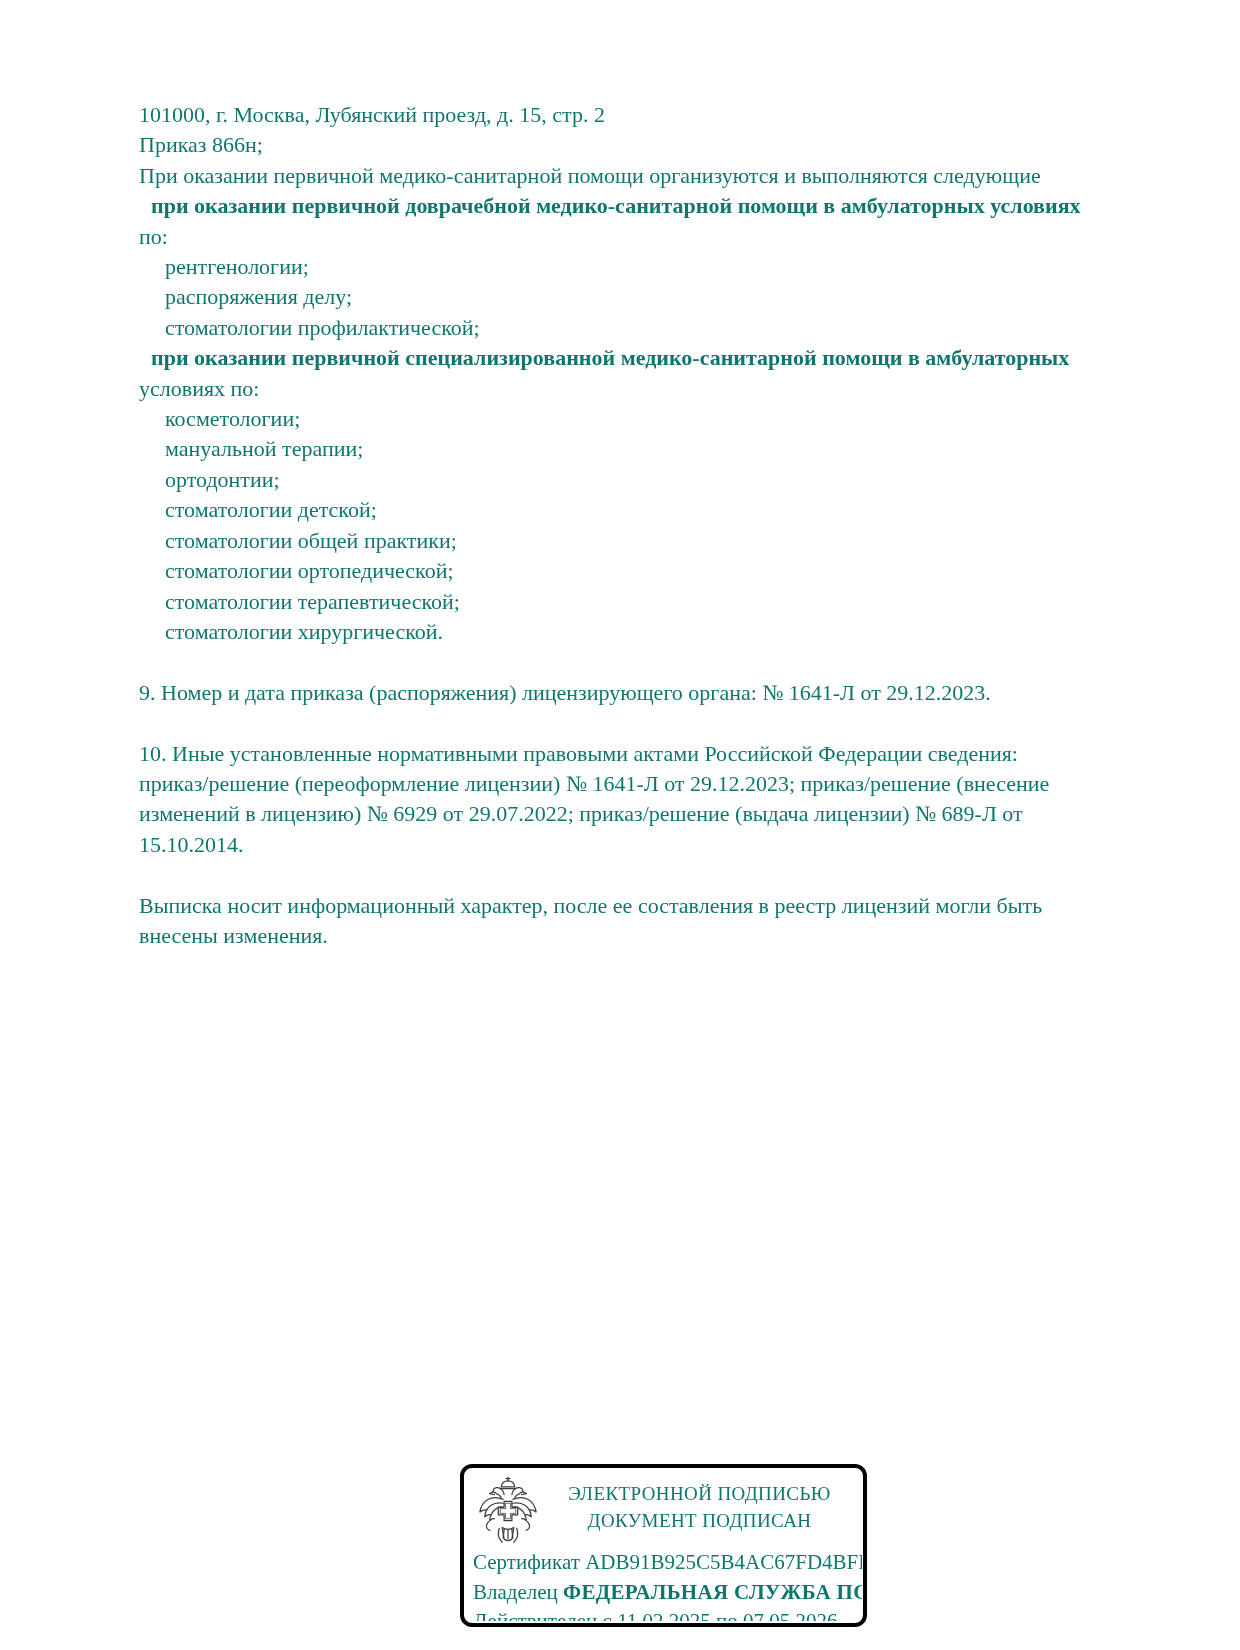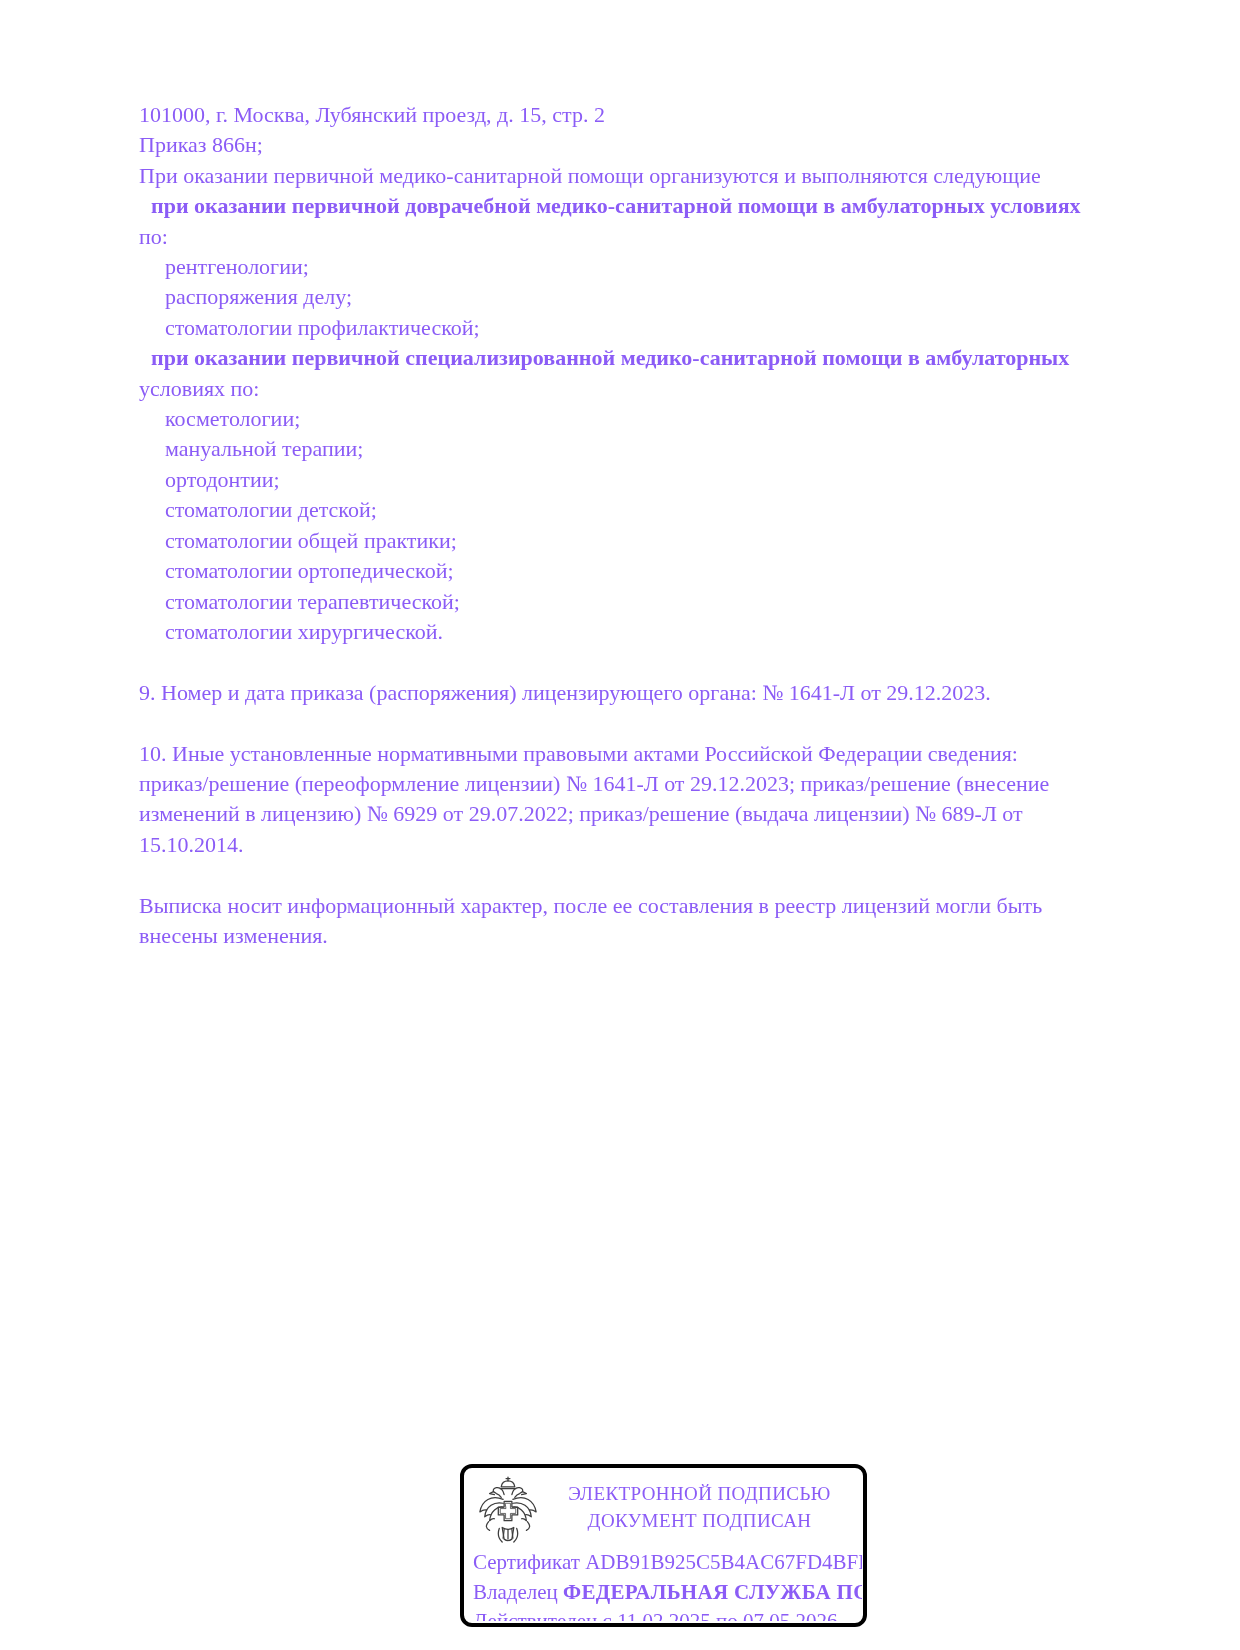--- a/index.html
+++ b/index.html
@@ -3,21 +3,21 @@
 <meta charset="utf-8">
 <title>Выписка из реестра лицензий</title>
 <style>
   * { margin: 0; padding: 0; box-sizing: border-box; }
   html, body { background: #ffffff; }
   .page {
     position: relative;
     width: 1240px;
     height: 1650px;
     background: #ffffff;
-    color: #8b5cf6;
+    color: #0f766e;
     font-family: "Liberation Serif", "DejaVu Serif", serif;
     overflow: hidden;
   }
   .doc-text {
     position: absolute;
     left: 139px;
     top: 100px;
     width: 1060px;
     font-size: 22px;
     line-height: 30.4px;

